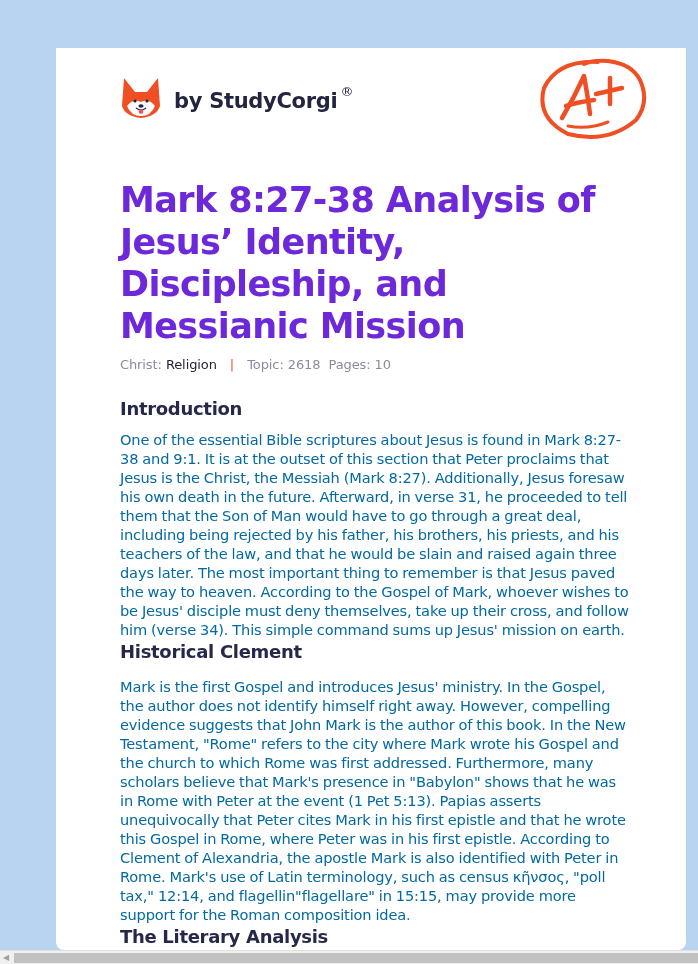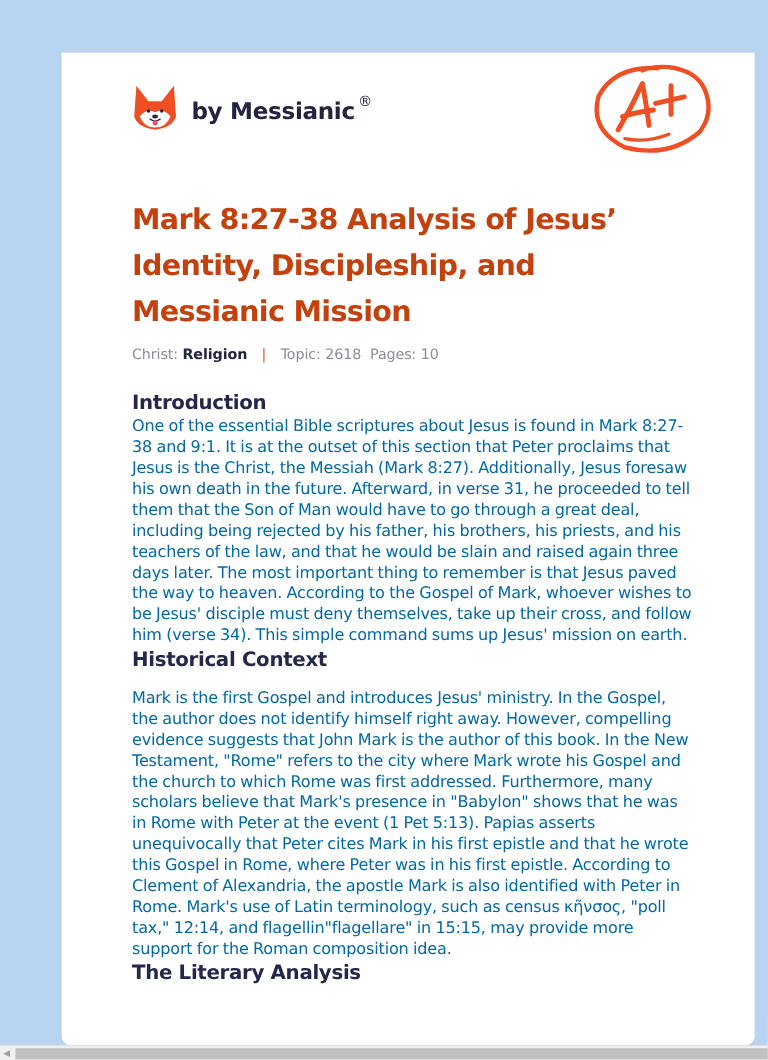--- a/index.html
+++ b/index.html
@@ -47,41 +47,41 @@
   }
   .content {
     position: absolute;
     left: 64px; top: 131px;
     width: 512px;
     color: #23243f;
   }
   h1 {
     font-family: "DejaVu Sans", sans-serif;
     font-weight: bold;
-    font-size: 26px;
+    font-size: 35px;
     line-height: 42px;
     letter-spacing: -0.6px;
-    color: #c2410c;
+    color: #6d28d9;
   }
   .meta {
     margin-top: 10px;
     font-size: 13px;
     color: #8a8c9c;
     letter-spacing: -0.1px;
   }
-  .meta .val { color: #23243f; font-weight: bold; }
+  .meta .val { color: #23243f; }
   .meta .sep { color: #e05a2b; margin: 0 9px; }
   h2 {
     font-family: "DejaVu Sans", sans-serif;
     font-weight: bold;
     font-size: 18px;
     color: #26284a;
     letter-spacing: -0.3px;
   }
-  h2.first { margin-top: 26px; margin-bottom: 1px; }
+  h2.first { margin-top: 26px; margin-bottom: 11px; }
   h2.next { margin-top: 0px; margin-bottom: 15px; }
   p {
     font-size: 14.6px;
     line-height: 19px;
     color: #0369a1;
     letter-spacing: -0.15px;
     word-spacing: -0.5px;
   }
   .scrollbar {
     position: absolute;
@@ -110,21 +110,21 @@
     <svg viewBox="0 0 40 44">
       <path d="M3 2 L14 16 L26 16 L37 2 L39 30 Q36 40 20 42 Q4 40 1 30 Z" fill="#f04e23"></path>
       <path d="M6 30 Q12 22 20 26 Q28 22 34 30 Q30 40 20 40 Q10 40 6 30 Z" fill="#ffffff"></path>
       <circle cx="14" cy="25" r="1.6" fill="#23243f"></circle>
       <circle cx="26" cy="25" r="1.6" fill="#23243f"></circle>
       <ellipse cx="20" cy="30" rx="2.6" ry="1.8" fill="#23243f"></ellipse>
       <path d="M15 32 Q20 36 25 32" stroke="#23243f" stroke-width="1.3" fill="none"></path>
       <ellipse cx="20" cy="35.5" rx="2.3" ry="2.4" fill="#f04e6e"></ellipse>
     </svg>
     <span class="brand">
-      <span>by Messianic</span><span class="reg">®</span>
+      <span>by StudyCorgi</span><span class="reg">®</span>
     </span>
   </div>
 
   <svg class="grade" viewBox="0 0 110 82">
     <path d="M60 4 Q20 2 6 30 Q-2 60 30 76 Q70 86 98 62 Q112 44 102 22 Q94 6 70 3 Q55 2 46 6" stroke="#f04e23" stroke-width="4" fill="none" stroke-linecap="round"></path>
     <path d="M24 60 Q36 40 46 18 Q50 40 52 56 M28 48 Q40 44 56 42" stroke="#f04e23" stroke-width="4.5" fill="none" stroke-linecap="round" stroke-linejoin="round"></path>
     <path d="M58 36 L84 30 M72 20 L72 46" stroke="#f04e23" stroke-width="4.5" fill="none" stroke-linecap="round"></path>
     <path d="M30 68 Q50 72 70 64" stroke="#f04e23" stroke-width="3" fill="none" stroke-linecap="round"></path>
   </svg>
 
@@ -137,21 +137,21 @@
       <span class="sep">|</span>
       <span>Topic:</span>
       <span>2618</span>&nbsp;
       <span>Pages:</span>
       <span>10</span>
     </div>
 
     <h2 class="first">Introduction</h2>
     <p>One of the essential Bible scriptures about Jesus is found in Mark 8:27-38 and 9:1. It is at the outset of this section that Peter proclaims that Jesus is the Christ, the Messiah (Mark 8:27). Additionally, Jesus foresaw his own death in the future. Afterward, in verse 31, he proceeded to tell them that the Son of Man would have to go through a great deal, including being rejected by his father, his brothers, his priests, and his teachers of the law, and that he would be slain and raised again three days later. The most important thing to remember is that Jesus paved the way to heaven. According to the Gospel of Mark, whoever wishes to be Jesus' disciple must deny themselves, take up their cross, and follow him (verse 34). This simple command sums up Jesus' mission on earth.</p>
 
-    <h2 class="next" style="margin-top:2px;">Historical Context</h2>
+    <h2 class="next" style="margin-top:2px;">Historical Clement</h2>
     <p>Mark is the first Gospel and introduces Jesus' ministry. In the Gospel, the author does not identify himself right away. However, compelling evidence suggests that John Mark is the author of this book. In the New Testament, "Rome" refers to the city where Mark wrote his Gospel and the church to which Rome was first addressed. Furthermore, many scholars believe that Mark's presence in "Babylon" shows that he was in Rome with Peter at the event (1 Pet 5:13). Papias asserts unequivocally that Peter cites Mark in his first epistle and that he wrote this Gospel in Rome, where Peter was in his first epistle. According to Clement of Alexandria, the apostle Mark is also identified with Peter in Rome. Mark's use of Latin terminology, such as census κῆνσος, "poll tax," 12:14, and flagellin"flagellare" in 15:15, may provide more support for the Roman composition idea.</p>
 
     <h2 class="next" style="margin-top:2px;">The Literary Analysis</h2>
   </div>
 </div>
 
 <div class="scrollbar">
   <span class="scroll-arrow">◀</span>
   <div class="scroll-thumb"></div>
 </div>

